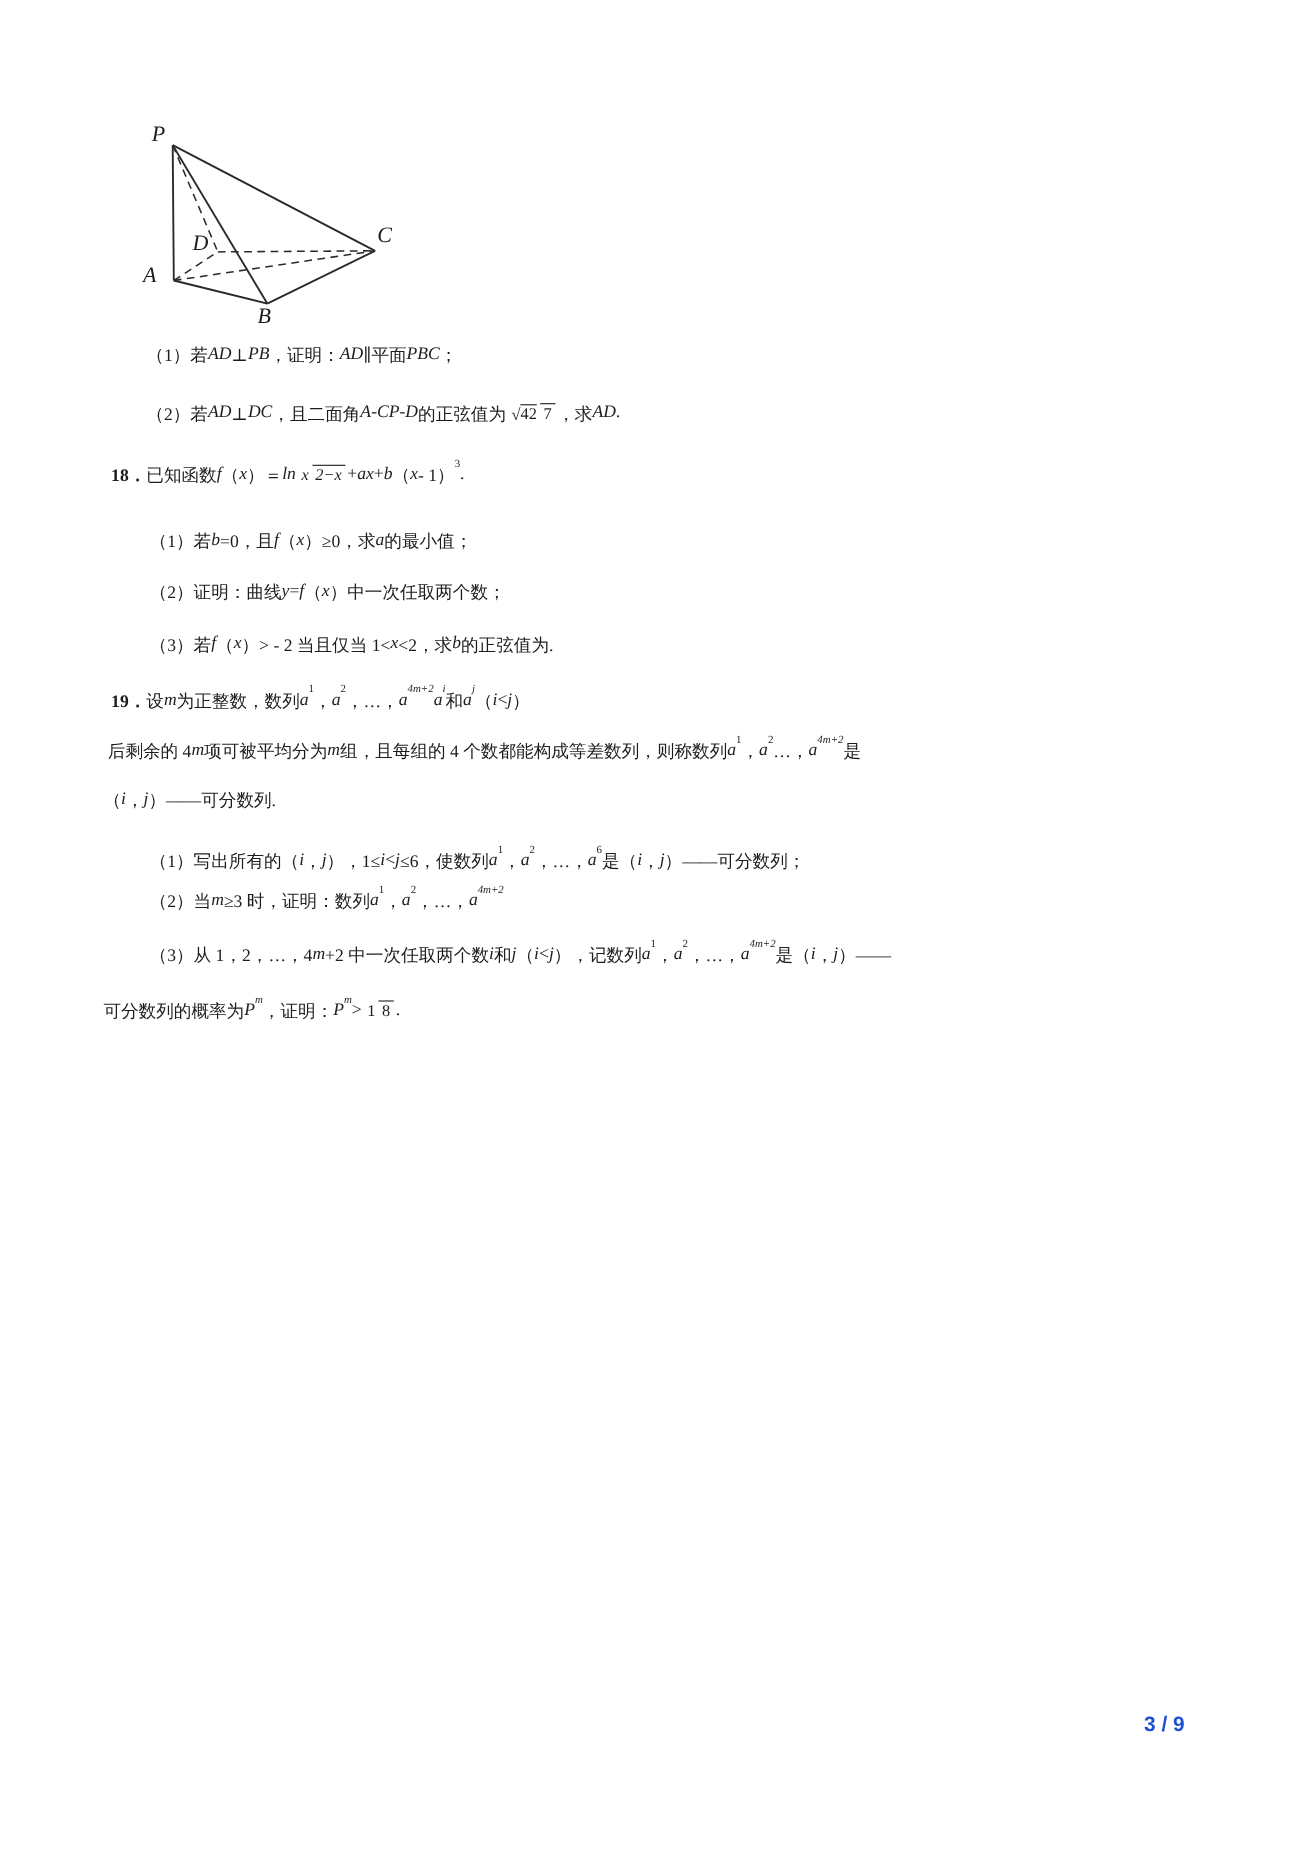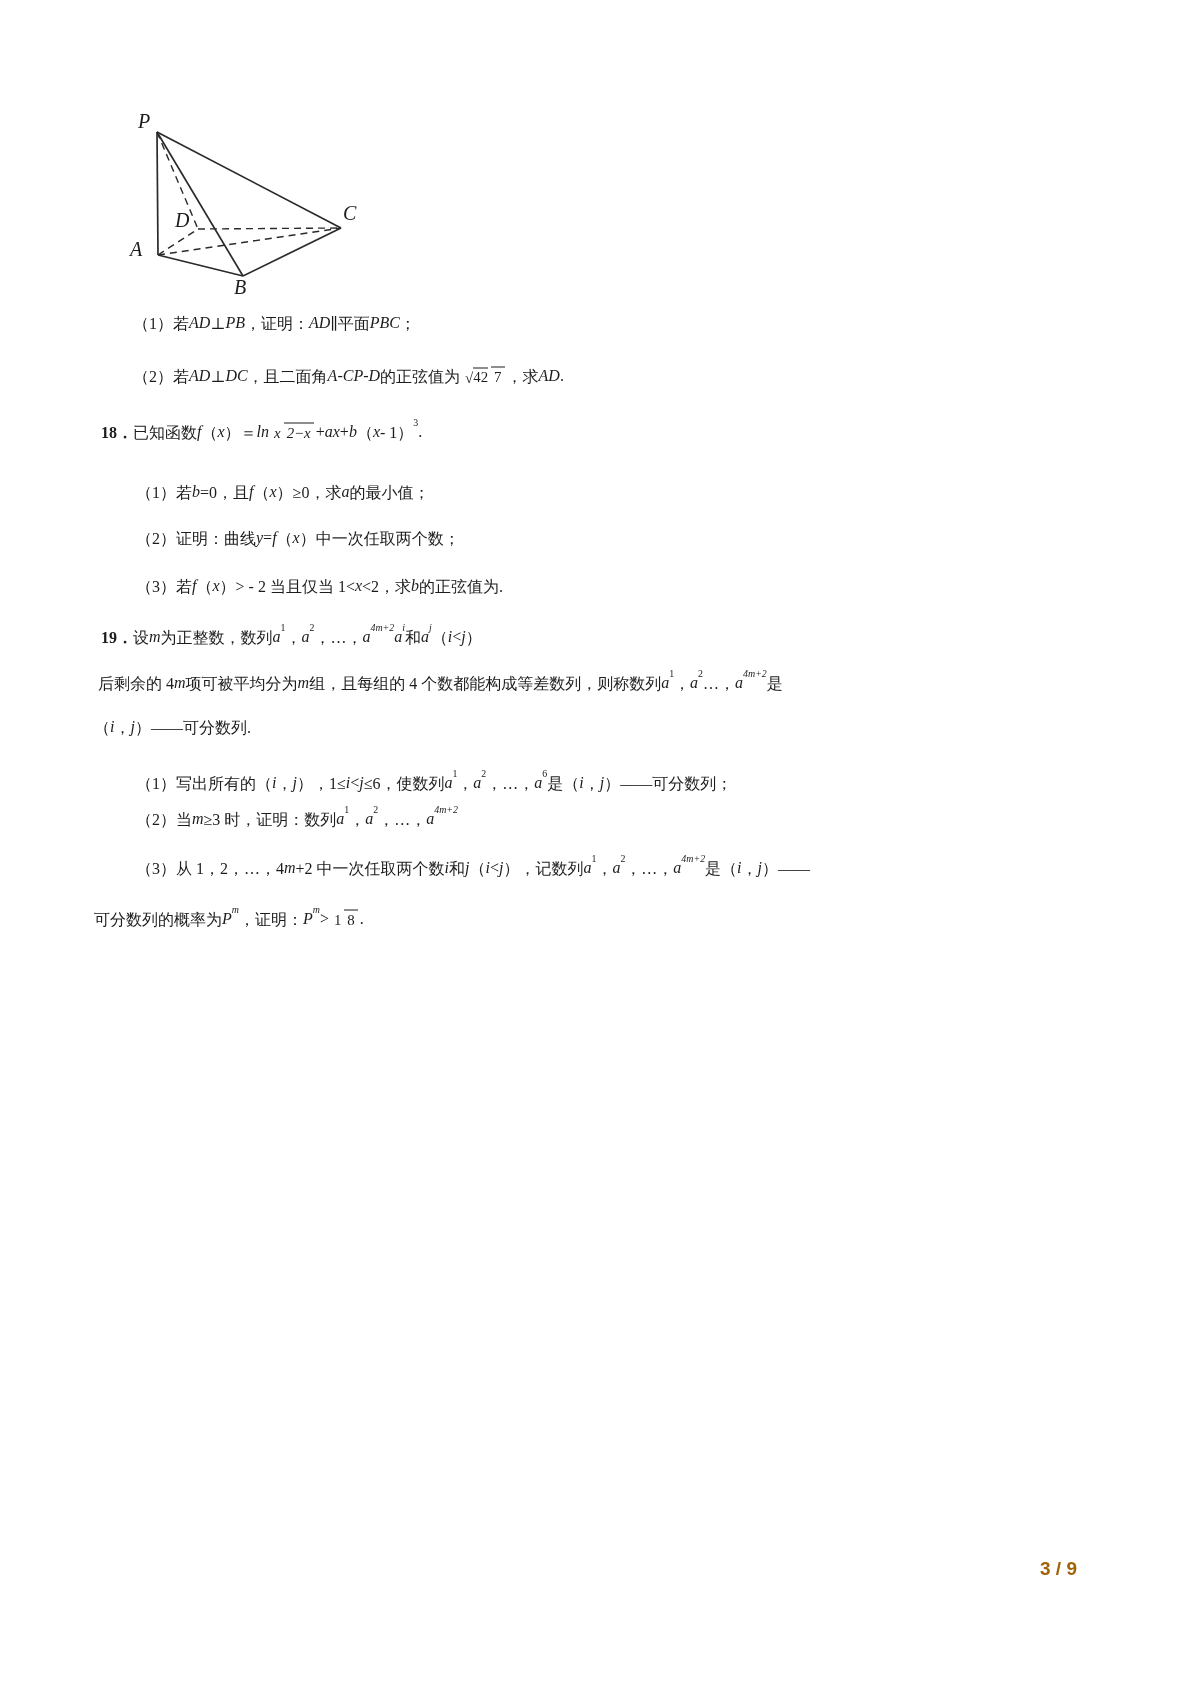--- a/index.html
+++ b/index.html
@@ -34,21 +34,21 @@
   .sqsym{transform:translateY(1px);}
   .figure{position:absolute;left:110px;top:100px;width:270px;height:200px;}
   .figure svg{width:100%;height:100%;}
   .fig-label{
     font-family:"Liberation Serif","DejaVu Serif",serif;
     font-style:italic;font-size:20px;fill:#1c1c1c;
   }
   .page-num{
     position:absolute;
     font-family:"Liberation Sans","DejaVu Sans",sans-serif;
-    font-weight:bold;font-size:19px;color:#a16207;
+    font-weight:bold;font-size:19px;color:#1d4ed8;
     transform:translateY(-50%);
   }
 </style>
 </head>
 <body>
 
 <div class="page">
 
   <div class="figure">
     <svg viewBox="0 0 270 200">

